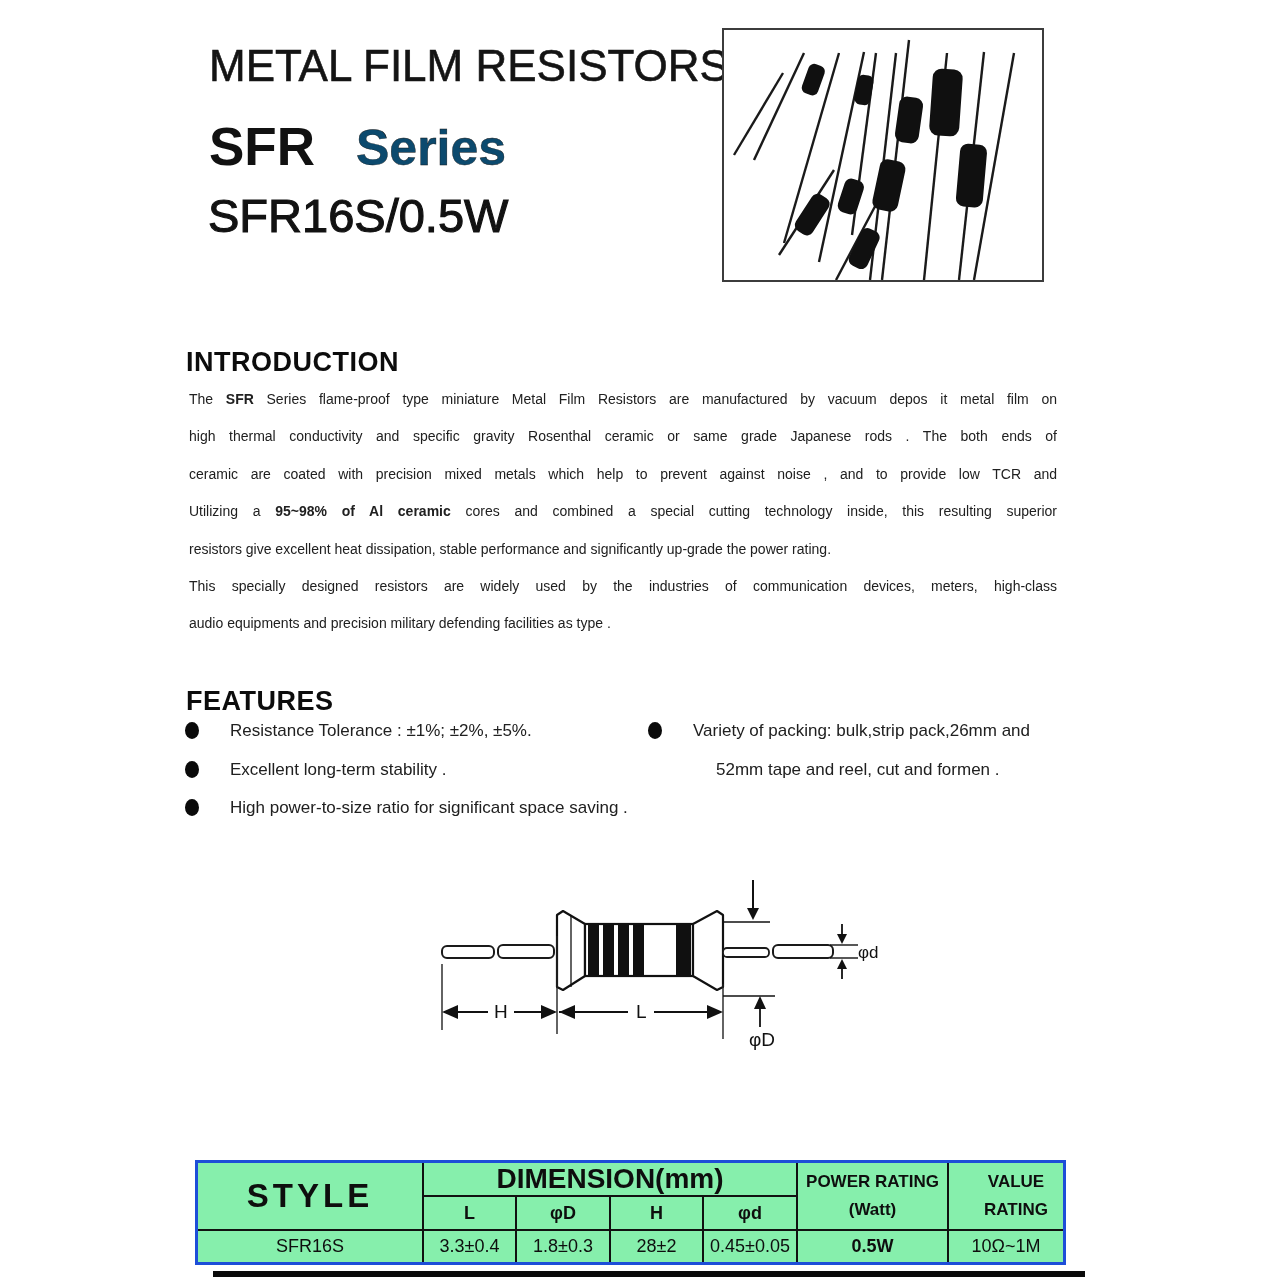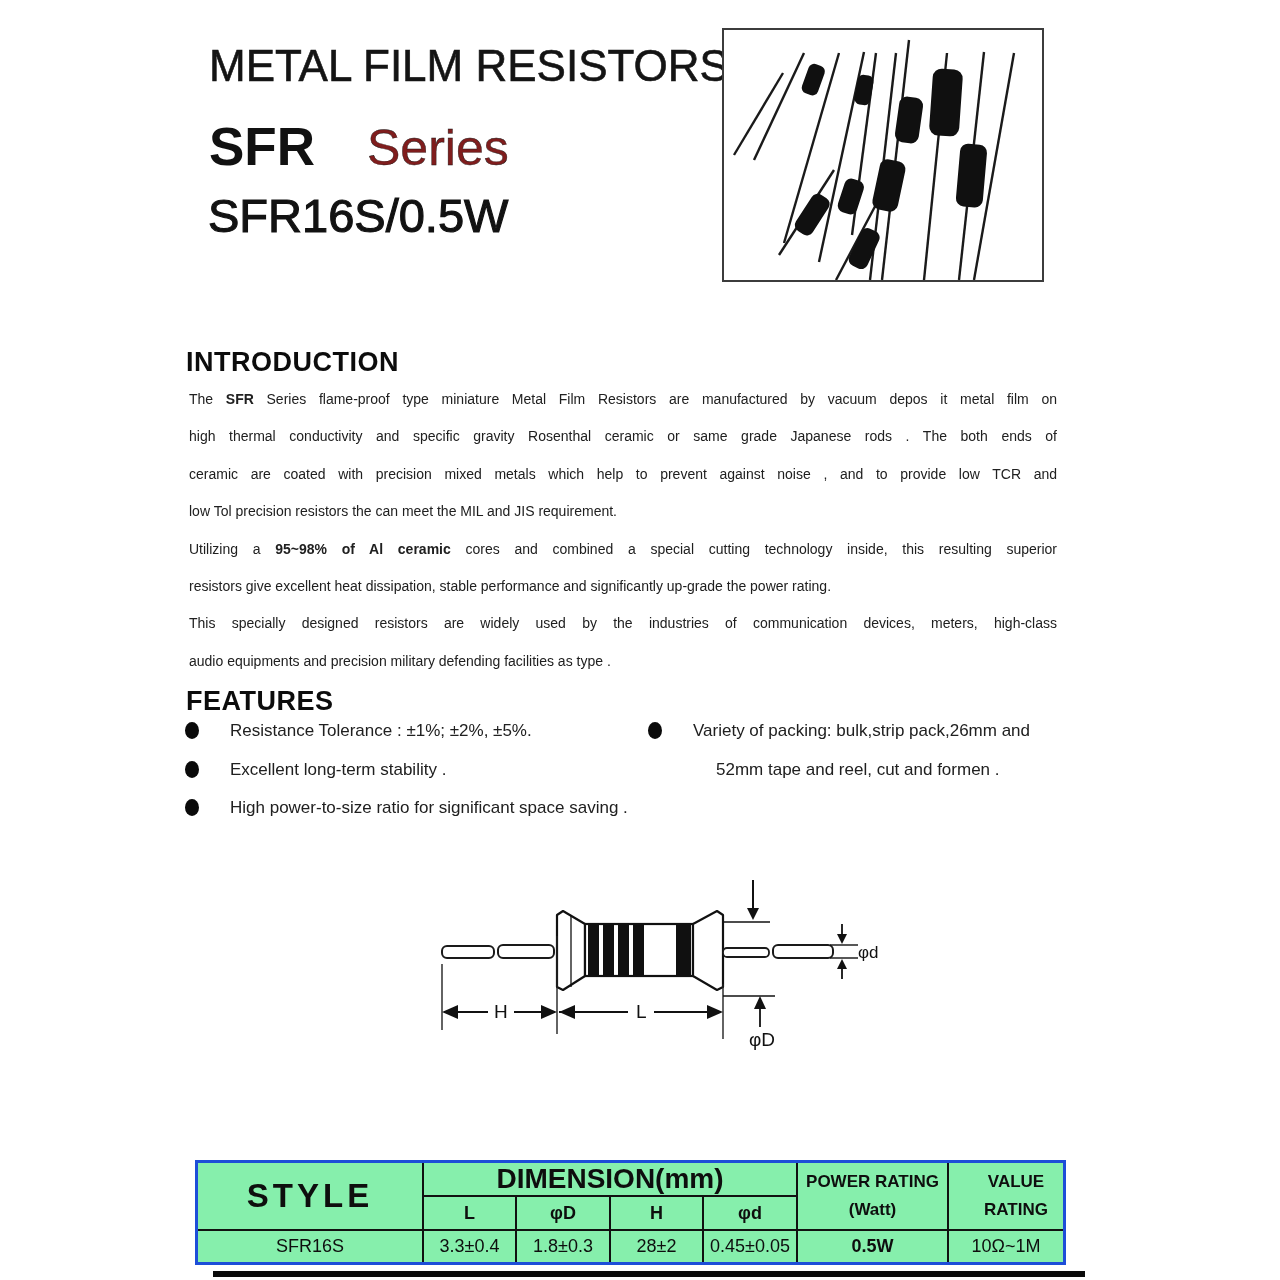--- a/index.html
+++ b/index.html
@@ -5,21 +5,21 @@
   html,body{margin:0;padding:0;background:#fff;}
   .page{position:relative;width:1280px;height:1280px;background:#ffffff;
         font-family:"Liberation Sans",sans-serif;color:#1c1c1c;overflow:hidden;}
   .abs{position:absolute;}
 
   
   .doc-title{left:209px;top:41px;font-size:44px;font-weight:400;color:#141414;
              letter-spacing:0px;-webkit-text-stroke:0.6px #141414;white-space:nowrap;}
   .series-row{left:209px;top:116px;display:flex;align-items:baseline;white-space:nowrap;}
   .series-name{font-size:53px;font-weight:700;color:#111;}
-  .series-suffix{font-size:50px;font-weight:400;color:#7f1d1d;margin-left:52px;-webkit-text-stroke:0.4px #161616;}
+  .series-suffix{font-size:50px;font-weight:700;color:#0c4a6e;margin-left:41px;-webkit-text-stroke:0.4px #161616;}
   .model{left:208px;top:188px;font-size:47px;font-weight:400;color:#121212;
          -webkit-text-stroke:1.1px #121212;white-space:nowrap;}
   .photo-box{left:722px;top:28px;width:318px;height:250px;border:2px solid #3c3c3c;background:#fff;}
 
   
   .section-heading{font-size:27px;font-weight:700;color:#0c0c0c;letter-spacing:0.5px;white-space:nowrap;}
   .intro-heading{left:186px;top:347px;}
   .features-heading{left:186px;top:686px;}
 
   .intro-body{left:189px;top:381px;width:868px;}
@@ -99,21 +99,20 @@
         <rect x="130" y="198" width="20" height="41" rx="7" transform="rotate(25 140 219)"></rect>
       </g>
     </svg>
   </div>
 
   <div class="abs section-heading intro-heading">INTRODUCTION</div>
   <div class="abs intro-body">
     <div class="iline jl"><span>The </span><span class="b">SFR</span><span> Series flame-proof type miniature Metal Film Resistors are manufactured by vacuum depos it metal film on</span></div>
     <div class="iline jl">high thermal conductivity and specific gravity Rosenthal ceramic or same grade Japanese rods .  The both ends of</div>
     <div class="iline jl">ceramic are coated with precision mixed metals which help to prevent against noise , and to provide low TCR and</div>
-    <div class="iline nl">low Tol precision resistors the can meet the MIL and JIS requirement.</div>
     <div class="iline jl"><span>Utilizing a </span><span class="b">95~98% of Al ceramic</span><span> cores and combined a special cutting technology inside, this resulting superior</span></div>
     <div class="iline nl">resistors give excellent heat dissipation,  stable performance and significantly up-grade the power rating.</div>
     <div class="iline jl">This specially designed resistors are widely used by the industries of communication devices,  meters,  high-class</div>
     <div class="iline nl">audio equipments and precision military defending facilities as type .</div>
   </div>
 
   <div class="abs section-heading features-heading">FEATURES</div>
   <div class="abs feat-col feat-left">
     <div class="feat-row">
       <span class="bullet"></span>

